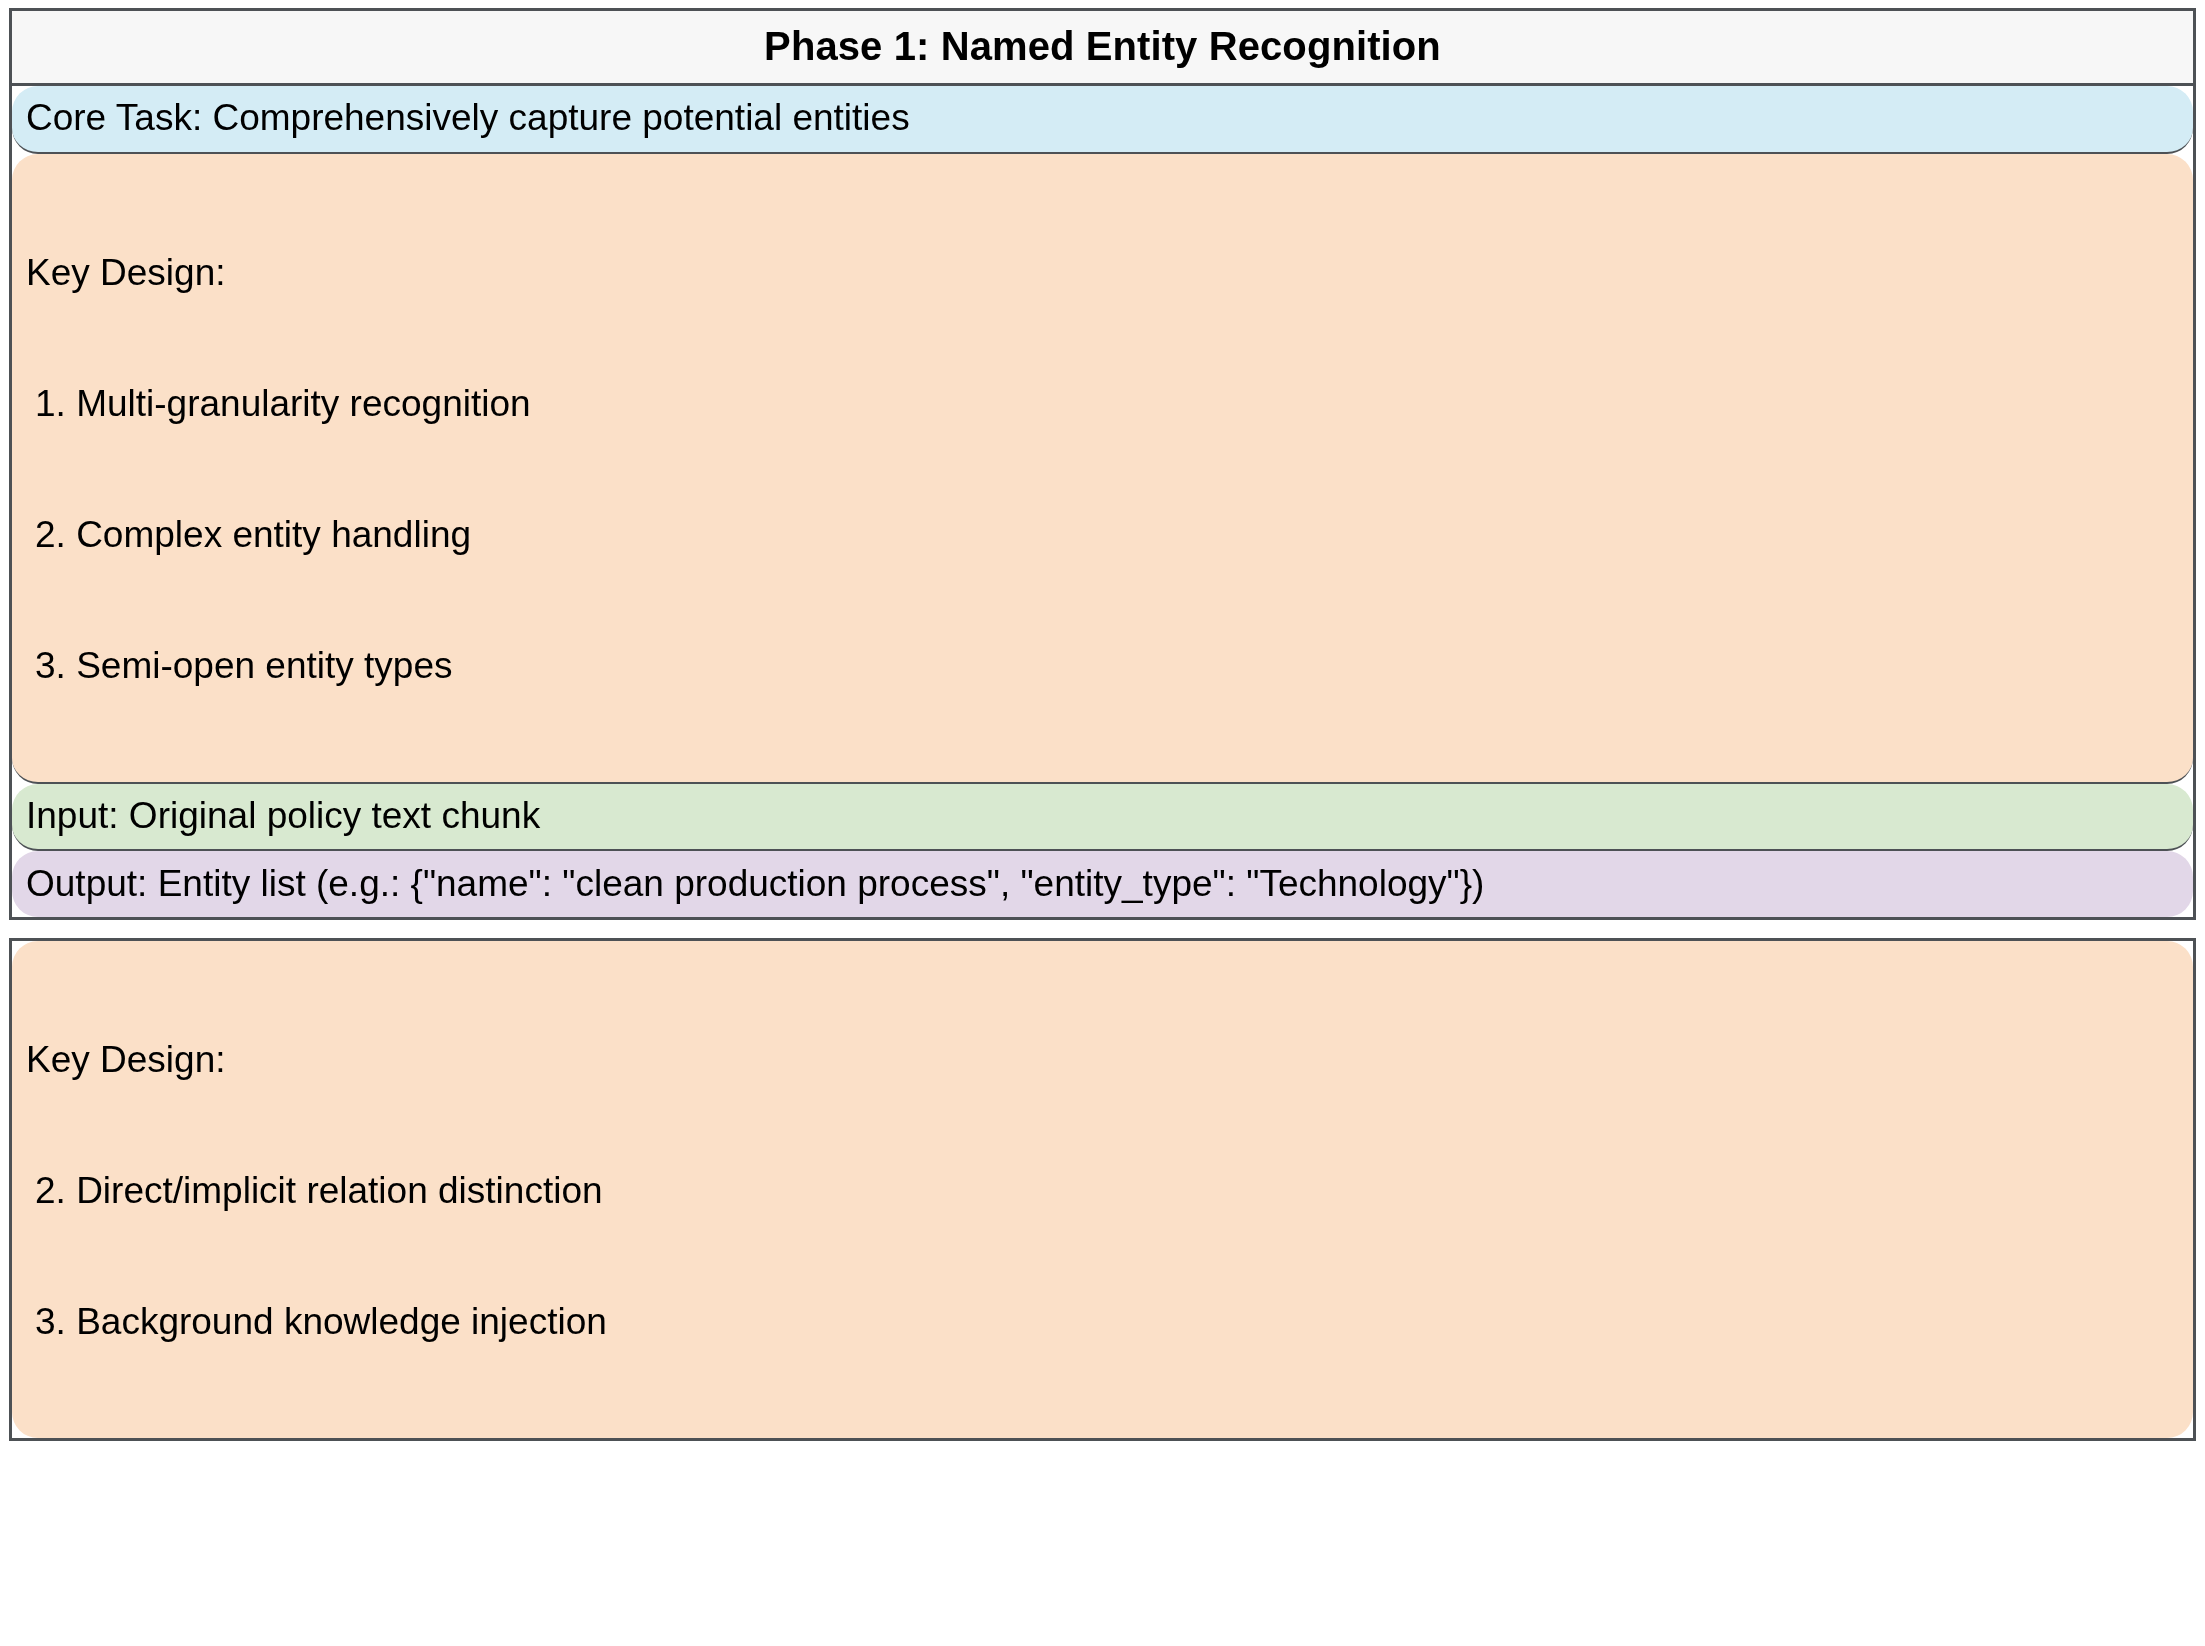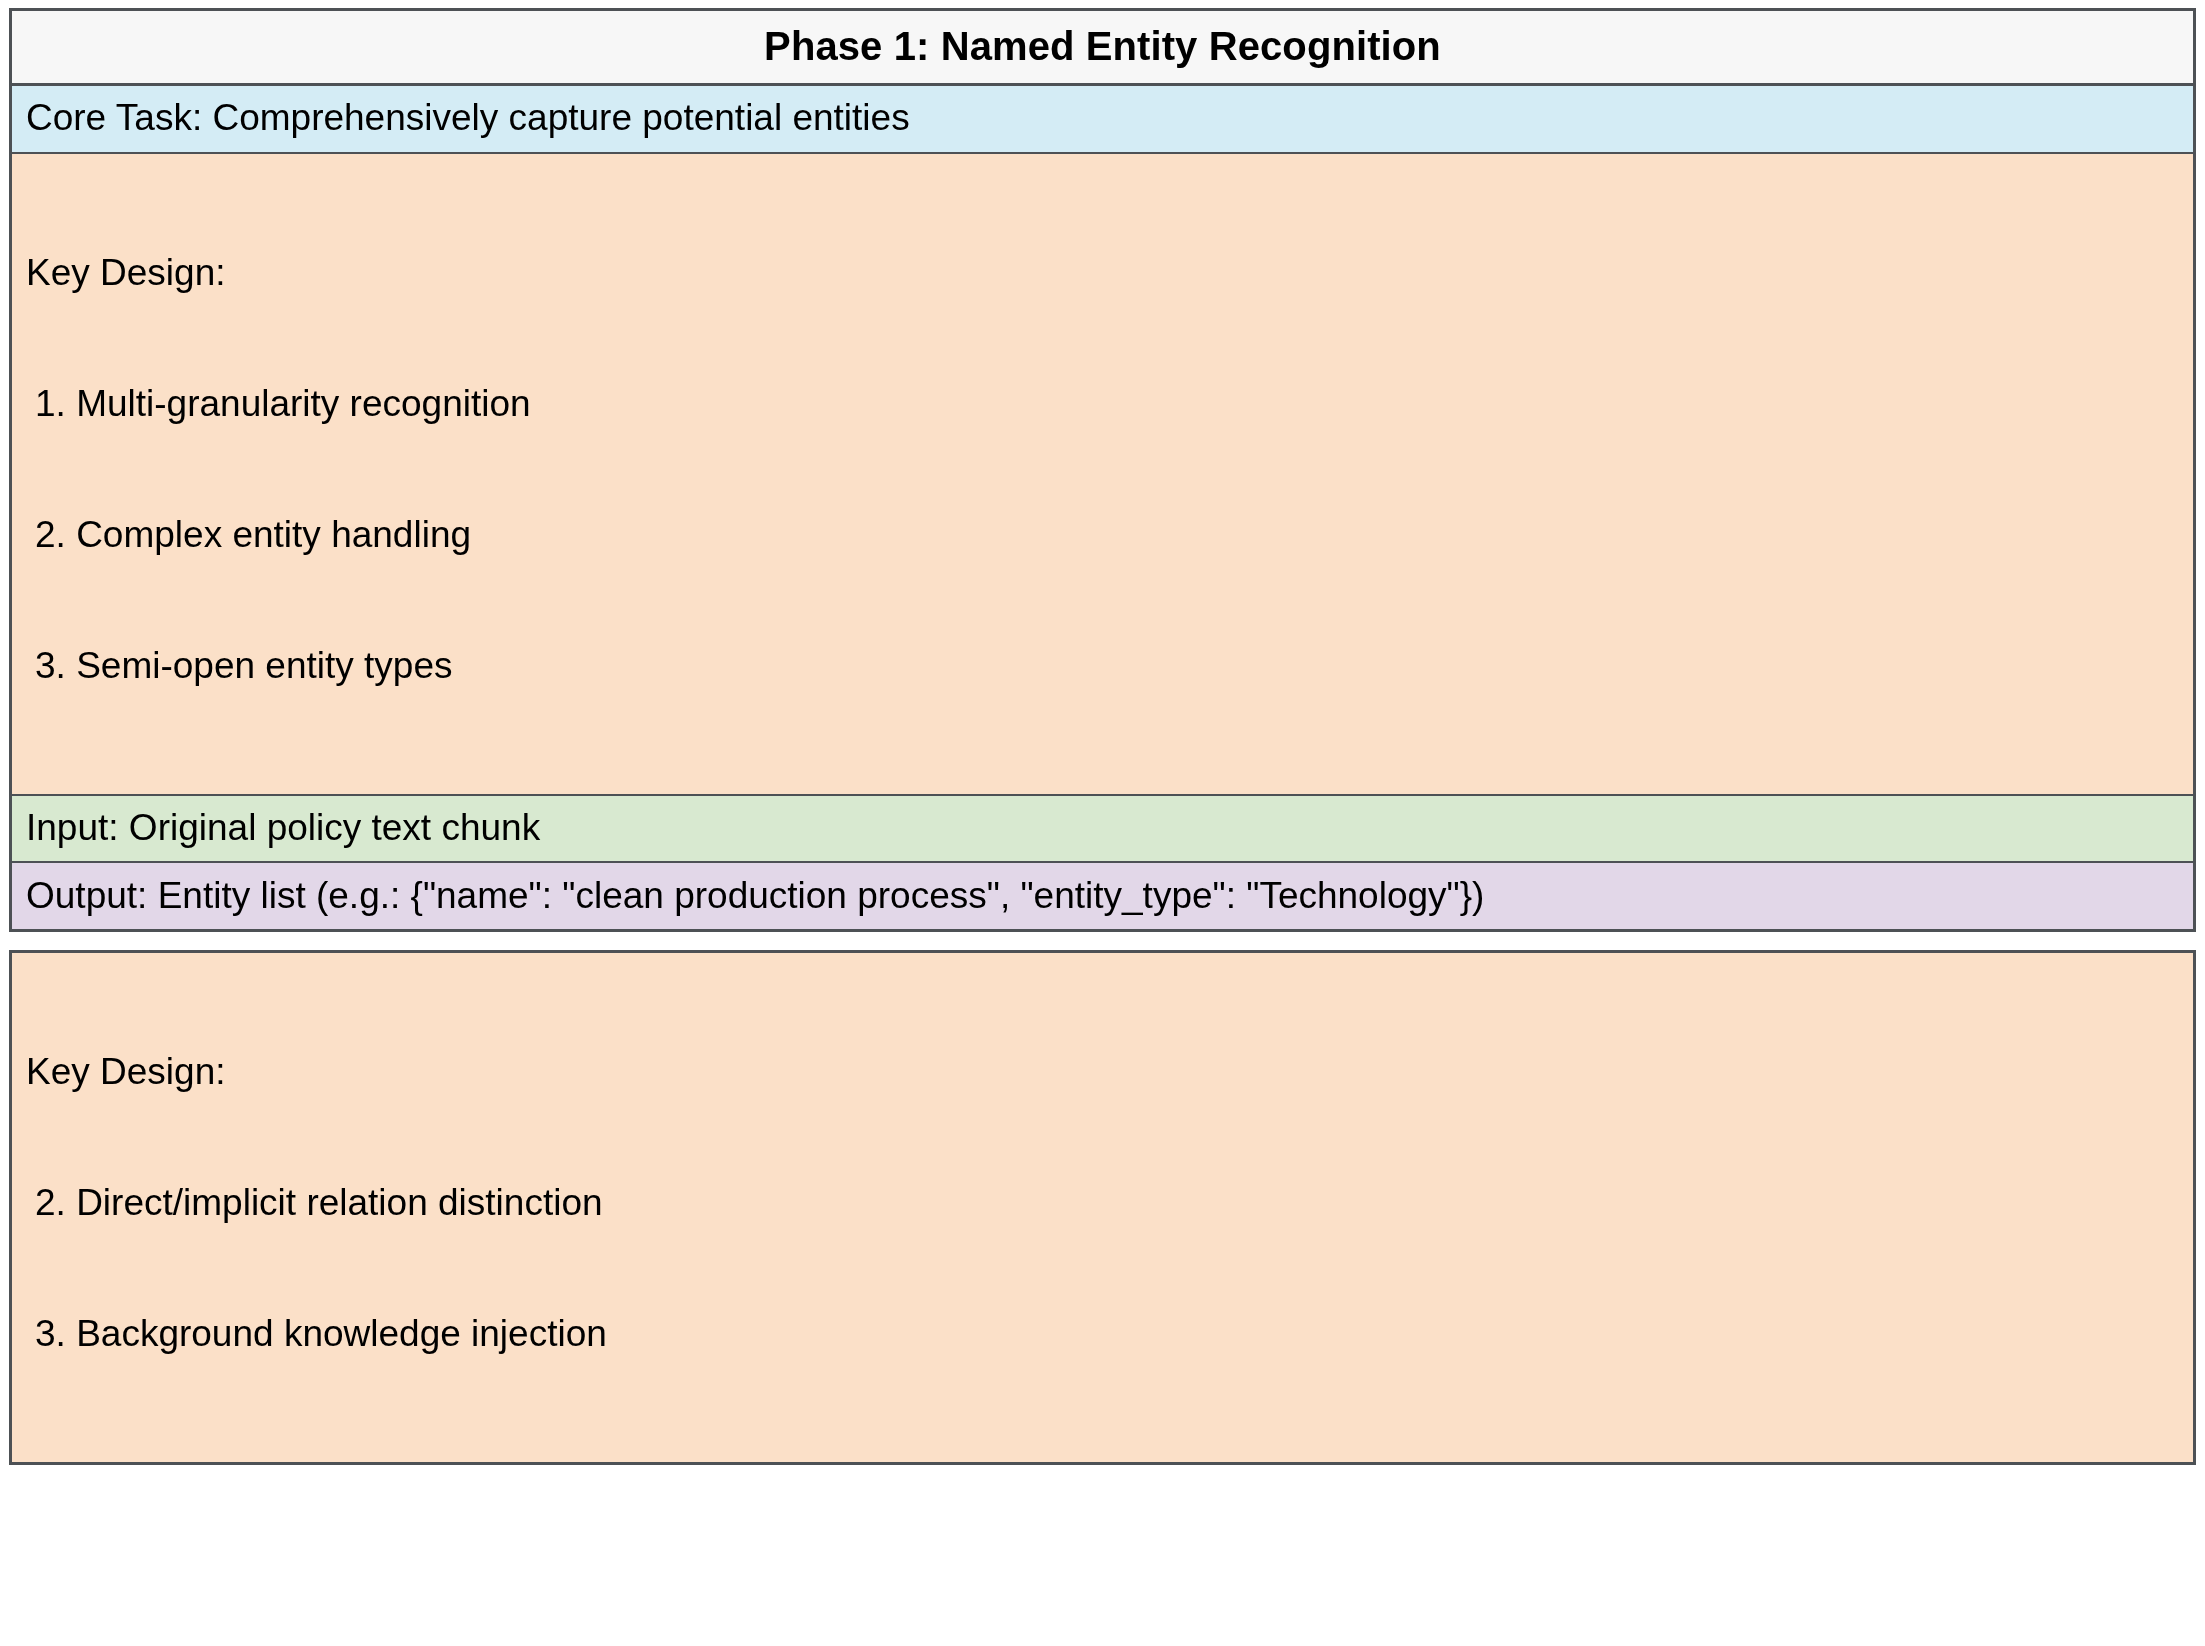--- a/index.html
+++ b/index.html
@@ -40,25 +40,26 @@
     padding: 14px 12.8px 15.4px 12.8px;
     border-bottom: 3.2px solid #4d5155;
     letter-spacing: 0.1px;
   }
   .row {
     font-size: 37px;
     line-height: 1.18;
     padding: 10.2px 14px 11.5px 14px;
     border-bottom: 2.6px solid #4d5155;
     white-space: pre-wrap;
+    border-radius: 26px;
   }
   .row:last-child { border-bottom: none; }
 
   .row.core-task { background: #d4ecf5; }
-  .row.key-design { background: #fbe0c8; padding-bottom: 19px; }
+  .row.key-design { background: #fbe0c8; padding-bottom: 7px; }
   .row.input-row  { background: #d8e9d0; }
   .row.output-row { background: #e2d7e8; }
 
   .kd-title { display: block; }
   .kd-item  { display: block; margin-left: 9px; }
 </style>
 </head>
 <body>
 
 <div class="page">

